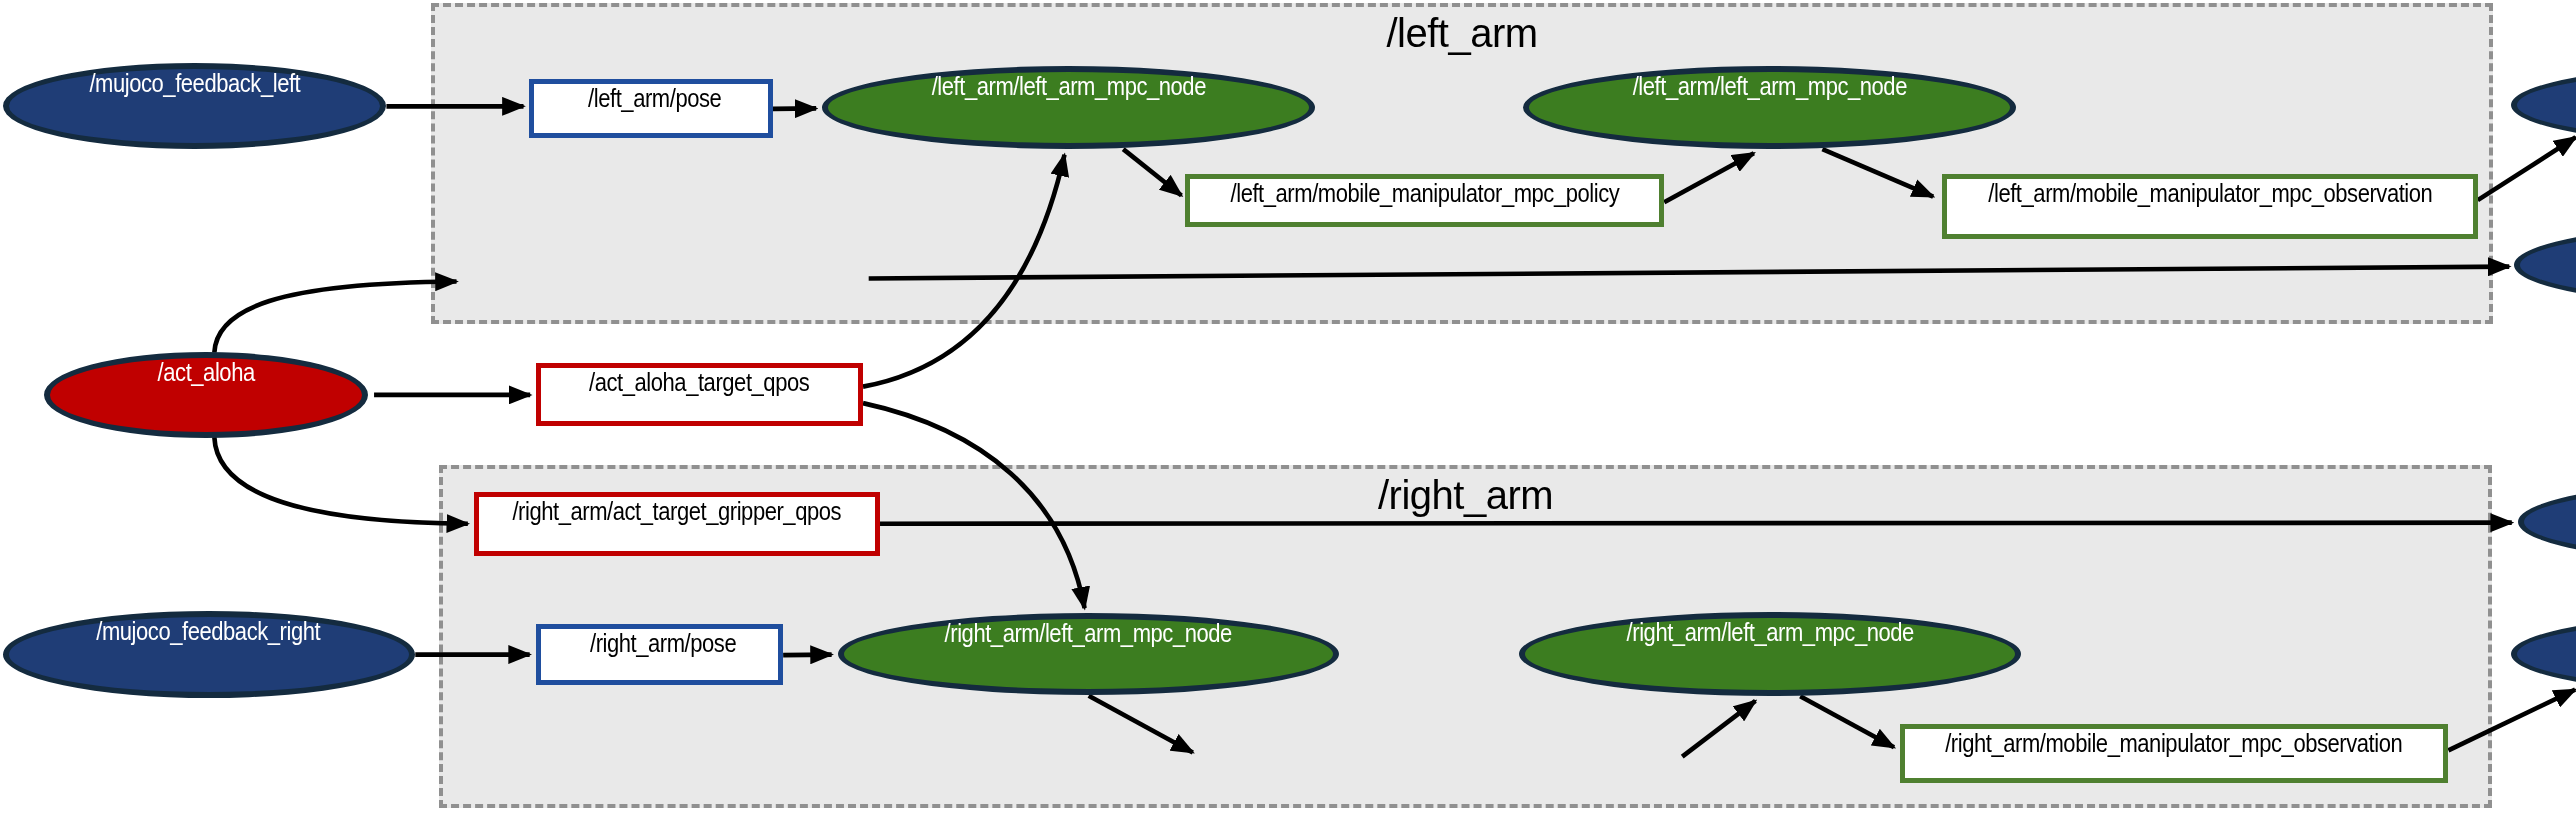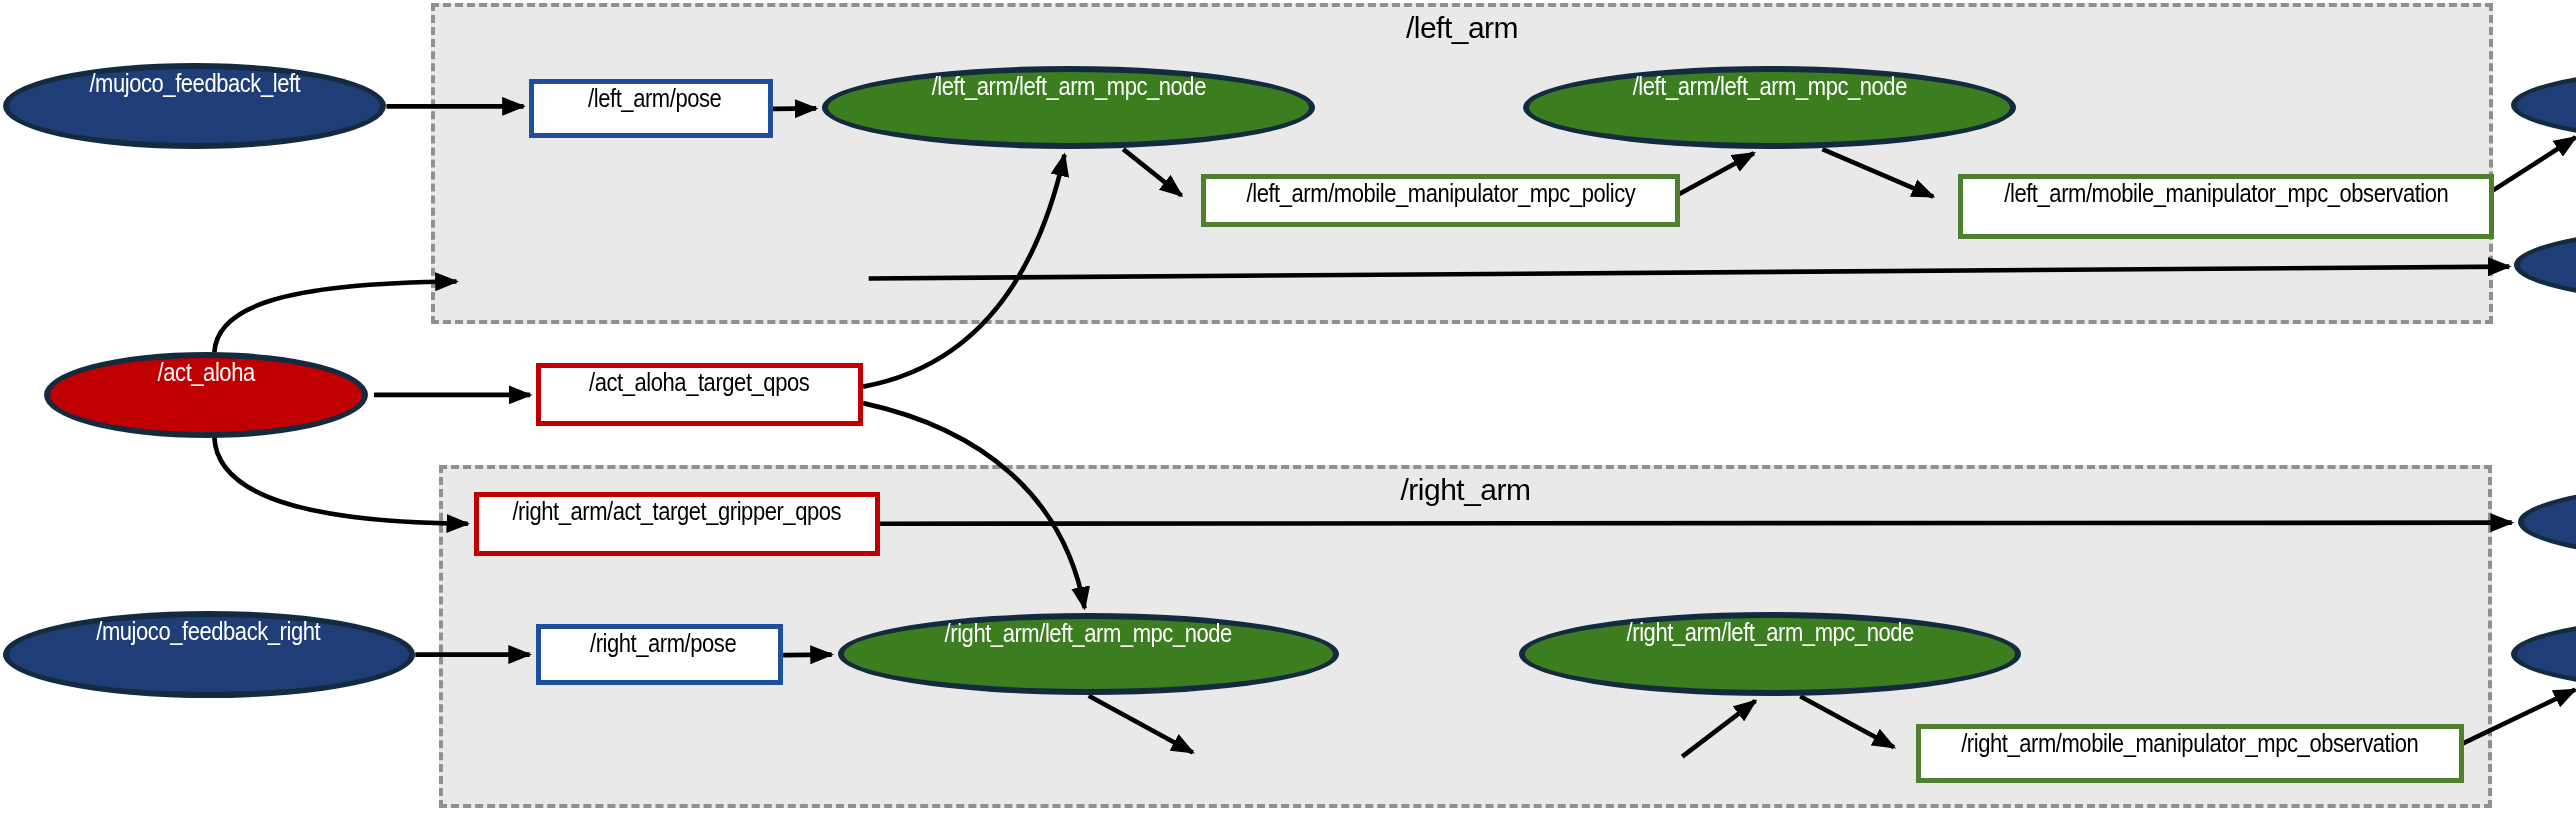--- a/index.html
+++ b/index.html
@@ -6,34 +6,34 @@
     --blue_fill:#1f3d76; --red_fill:#c00000; --green_fill:#3c7d20;
     --node_outline:#142b3f; --blue_border:#1f4e9e; --red_border:#c00000; --green_border:#4f8030;
     --group_fill:#e9e9e9; --group_border:#909090; --arrow:#000000;
     --text_light:#ffffff; --text_dark:#000000; --canvas_bg:#ffffff;
   }
   html,body{margin:0;padding:0;background:var(--canvas_bg);}
   #canvas{position:relative;width:3044px;height:814px;background:var(--canvas_bg);
           font-family:"Liberation Sans", sans-serif;overflow:hidden;}
   .group{position:absolute;background:var(--group_fill);border:4.6px dashed var(--group_border);
          box-sizing:border-box;z-index:0;}
-  .group-title{position:absolute;width:100%;text-align:center;font-size:30px;color:var(--text_dark);
+  .group-title{position:absolute;width:100%;text-align:center;font-size:40px;color:var(--text_dark);
          letter-spacing:-0.5px;z-index:3;}
   svg.wires{position:absolute;left:0;top:0;z-index:1;}
   svg.wires path{stroke:var(--arrow);stroke-width:9;fill:none;}
   .node{position:absolute;display:flex;align-items:flex-start;justify-content:center;
         box-sizing:border-box;z-index:2;}
   .ellipse{border-radius:50%;border:6.7px solid var(--node_outline);}
   .ellipse.blue{background:var(--blue_fill);}
   .ellipse.red{background:var(--red_fill);}
   .ellipse.green{background:var(--green_fill);}
   .box{background:#ffffff;}
   .box.blue-b{border:5.7px solid var(--blue_border);padding-left:8px;}
   .box.red-b{border:5.7px solid var(--red_border);}
-  .box.green-b{border:5.2px solid var(--green_border);margin-left:16px;}
+  .box.green-b{border:5.2px solid var(--green_border);}
   .lbl{font-size:25px;letter-spacing:-0.5px;white-space:nowrap;display:inline-block;
        transform:scaleX(0.88);transform-origin:center;}
   .lbl.light{color:var(--text_light);}
   .lbl.dark{color:var(--text_dark);}
 </style>
 </head>
 <body>
 
 <div id="canvas">
 

